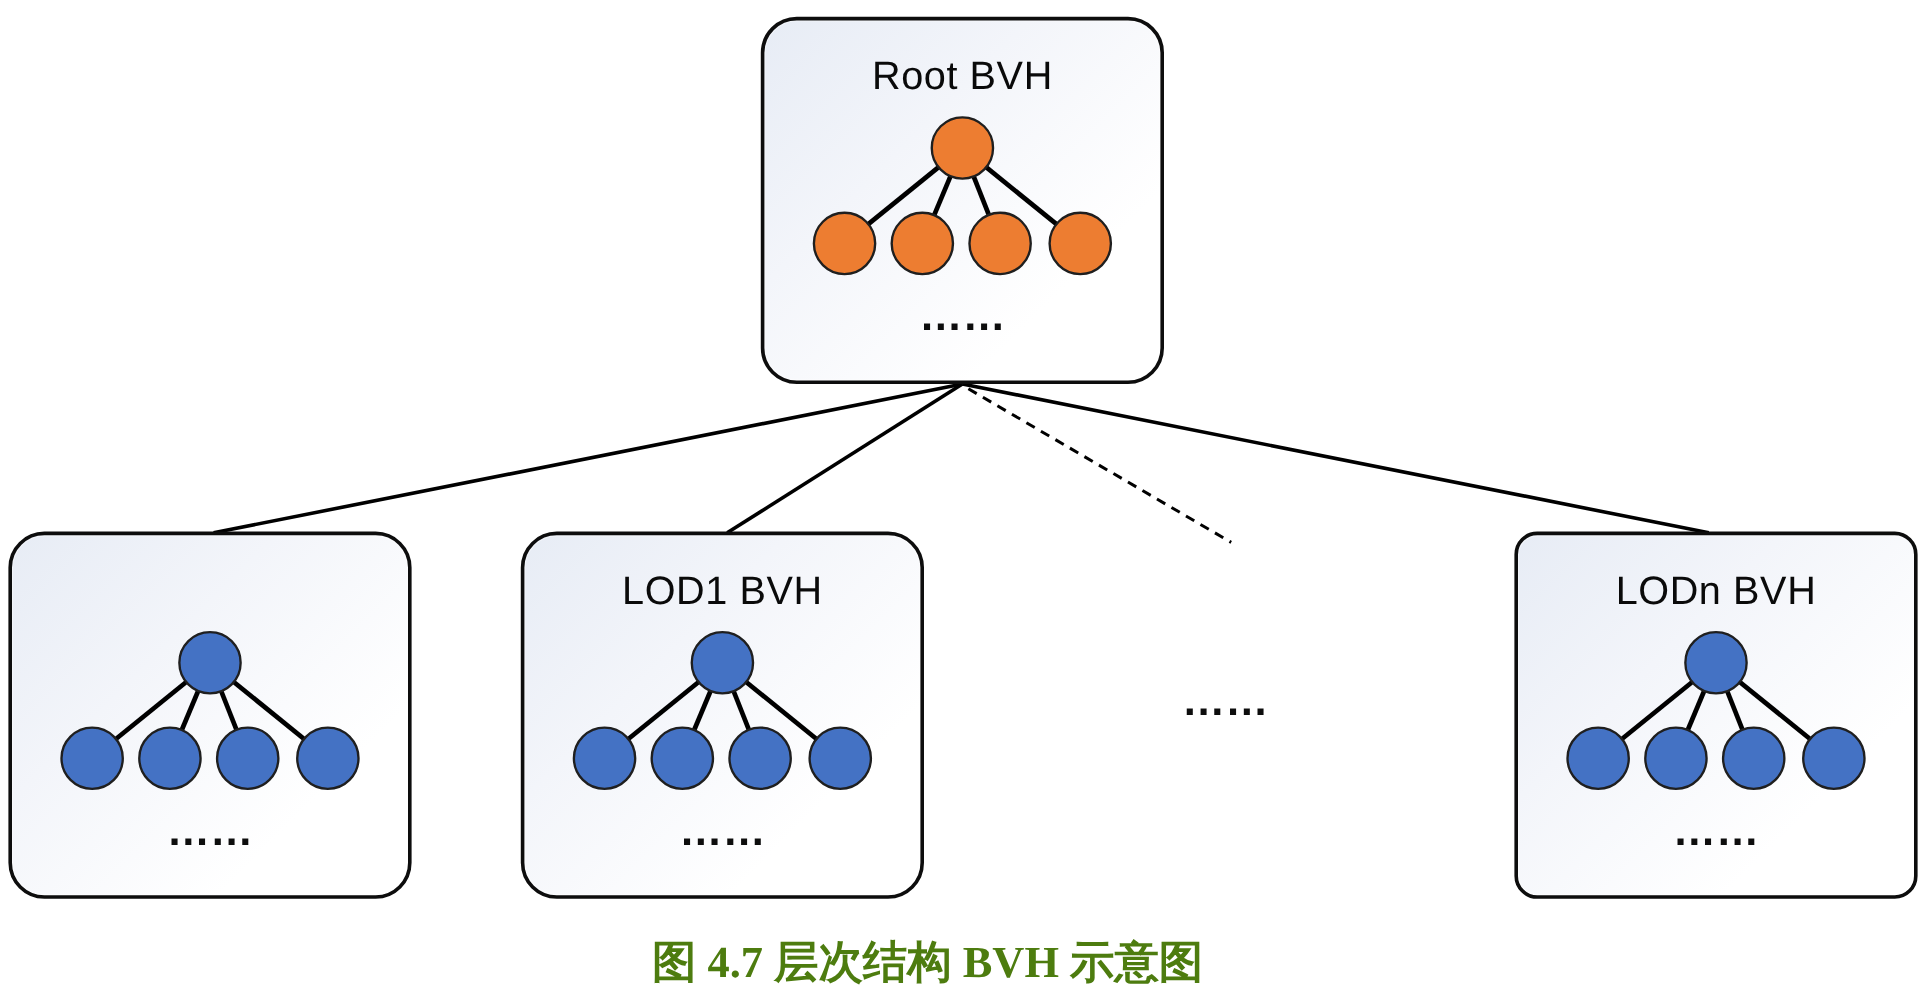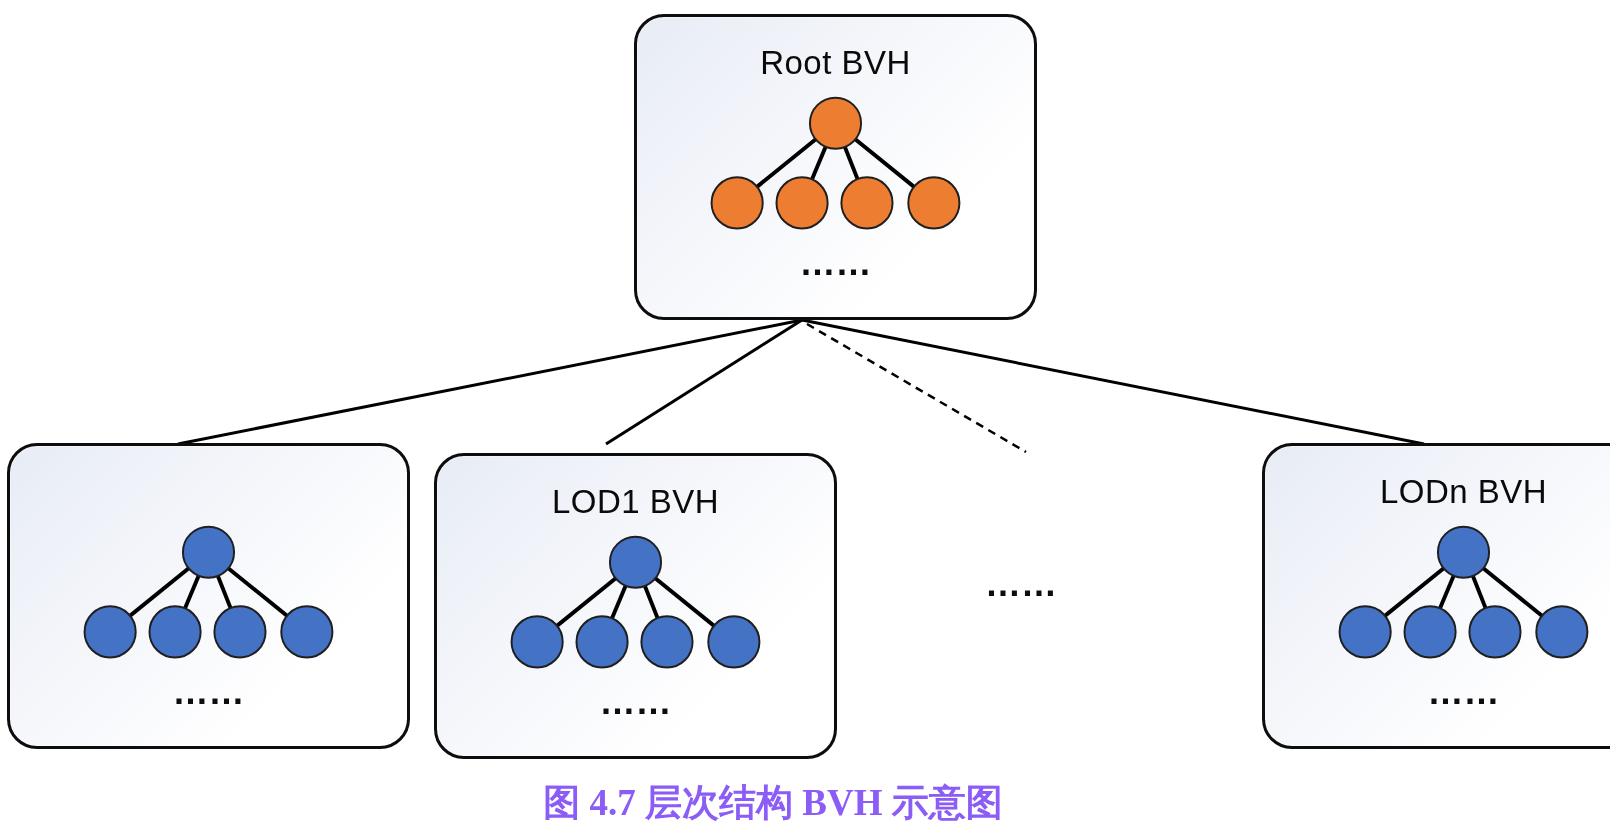--- a/index.html
+++ b/index.html
@@ -17,21 +17,21 @@
   }
   .connectors {
     position: absolute;
     left: 0; top: 0;
     width: 1610px;
     height: 838px;
     pointer-events: none;
   }
   .bvh-box {
     position: absolute;
-    width: 403px;
+    width: 336px;
     height: 306px;
     box-sizing: border-box;
     border: 3px solid #0d0d0d;
     border-radius: 30px;
     background: linear-gradient(135deg, #e7ecf5 0%, #f3f5fa 35%, #ffffff 75%);
     box-shadow: inset 0 0 0 1px rgba(255,255,255,0.4);
   }
   .bvh-box .box-title {
     position: absolute;
     top: 26px;
@@ -56,43 +56,43 @@
     left: 0;
     width: 100%;
     text-align: center;
     font-size: 36px;
     line-height: 36px;
     font-weight: 700;
     color: #0d0d0d;
   }
   .box-root { left: 634px; top: 14px; }
   .box-lod0 { left: 7px;   top: 443px; }
-  .box-lod1 { left: 434px; top: 443px; margin-top: 10px; }
-  .box-lodn { left: 1262px; top: 443px; }
+  .box-lod1 { left: 434px; top: 443px; }
+  .box-lodn { left: 1262px; top: 443px; border-radius: 19px; }
   .mid-ellipsis {
     position: absolute;
     left: 1021px;
     top: 566px;
     transform: translateX(-50%);
     font-size: 36px;
     line-height: 36px;
     font-weight: 700;
     color: #0d0d0d;
     white-space: nowrap;
   }
   .caption {
     position: absolute;
     left: 773px;
     top: 781px;
     transform: translateX(-50%);
     font-family: "Liberation Serif", "DejaVu Serif", serif;
     font-weight: 700;
     font-size: 37px;
     line-height: 44px;
-    color: #8b5cf6;
+    color: #4d7c0f;
     white-space: nowrap;
   }
   .tree .edge { stroke: #000000; stroke-width: 4; }
   .tree circle { stroke: #1f1f1f; stroke-width: 2; }
   .connectors line.solid { stroke: #000000; stroke-width: 3; }
   .connectors line.dashed { stroke: #000000; stroke-width: 2.5; stroke-dasharray: 8 6; }
 </style>
 </head>
 <body>
 

